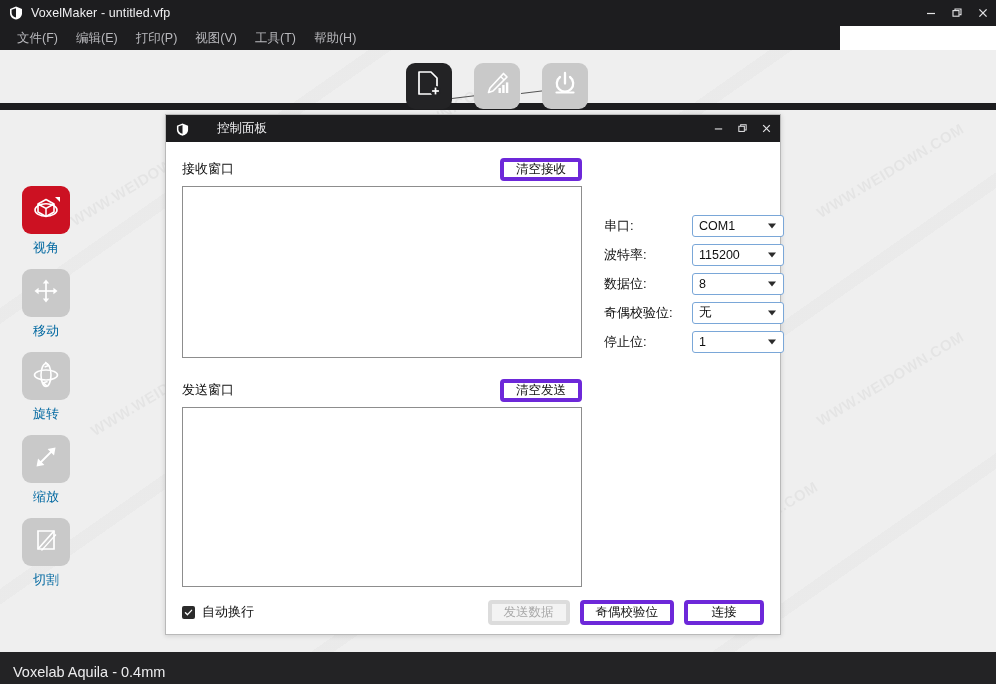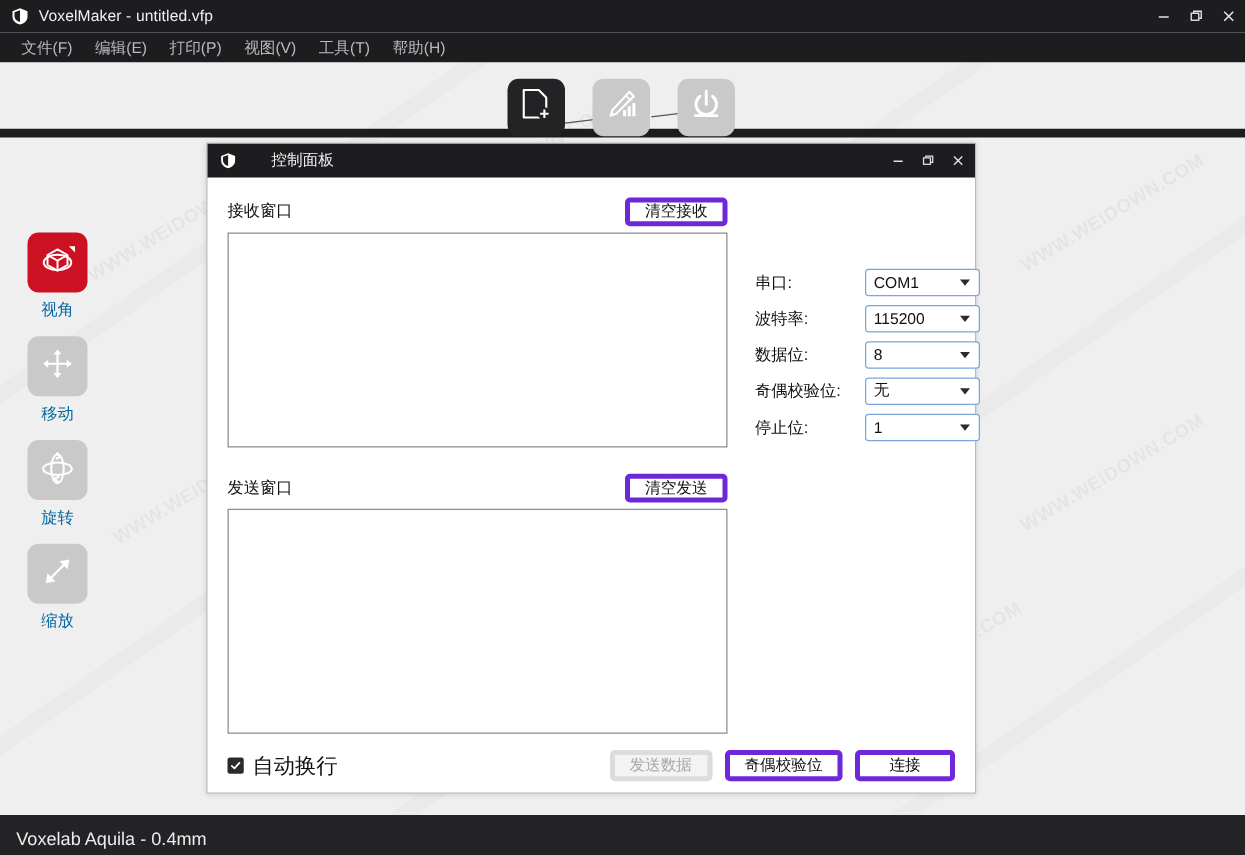--- a/index.html
+++ b/index.html
@@ -38,21 +38,21 @@
   .win-btn {
     width: 26px; height: 26px;
     display: flex; align-items: center; justify-content: center;
     color: #e3e3e5; font-size: 12px; line-height: 1;
   }
   .win-btn svg { display: block; }
 
   
   .menubar {
     position: absolute; left: 0; top: 26px;
-    width: 996px; height: 24px;
+    width: 840px; height: 24px;
     background: #1d1d1f;
     display: flex; align-items: center;
     padding-left: 8px;
   }
   .menu-item {
     font-size: 12.5px;
     color: #b9b9bd;
     padding: 0 9px;
     height: 24px; line-height: 24px;
     white-space: nowrap;
@@ -259,21 +259,21 @@
     padding: 0 16px;
   }
   .chk-wrap { display: flex; align-items: center; }
   .chk {
     width: 13px; height: 13px;
     background: #2b2b2b;
     border-radius: 2px;
     display: flex; align-items: center; justify-content: center;
     flex: none;
   }
-  .chk-label { font-size: 17px; color: #111; margin-left: 7px; white-space: nowrap; }
+  .chk-label { font-size: 13px; color: #111; margin-left: 7px; white-space: nowrap; }
   .footer-spacer { flex: 1 1 auto; }
   .footer-btns { display: flex; gap: 10px; }
   .footer-btns .btn { height: 25px; min-width: 80px; }
 </style>
 </head>
 <body>
 
 <div id="app">
 
   <div class="titlebar">
@@ -419,20 +419,32 @@
           <svg width="28" height="28" viewBox="0 0 28 28">
             <line x1="6" y1="22" x2="22" y2="6" stroke="#ffffff" stroke-width="1.8"></line>
             <path d="M23.5 4.5 L15.6 6 L22 12.4 Z" fill="#ffffff"></path>
             <path d="M4.5 23.5 L12.4 22 L6 15.6 Z" fill="#ffffff"></path>
           </svg>
         </span>
       </div>
       <div class="rail-label">缩放</div>
     </div>
 
+    <div class="rail-group">
+      <div class="rail-icon">
+        <span>
+          <svg width="28" height="28" viewBox="0 0 28 28">
+            <path d="M6 5 L22 5 L22 23 L6 23 Z" fill="none" stroke="#ffffff" stroke-width="1.7"></path>
+            <line x1="6" y1="23" x2="22" y2="5" stroke="#ffffff" stroke-width="1.7"></line>
+            <line x1="9.5" y1="24.5" x2="24" y2="8.5" stroke="#ffffff" stroke-width="1.2"></line>
+          </svg>
+        </span>
+      </div>
+      <div class="rail-label">切割</div>
+    </div>
 
   </div>
 
   <div class="dialog">
 
     <div class="dlg-title">
       <div class="dlg-logo">
         <svg width="13" height="13" viewBox="0 0 14 14">
           <path d="M7 0.6 L13 3 L13 7.2 C13 10.6 10.4 12.8 7 13.6 C3.6 12.8 1 10.6 1 7.2 L1 3 Z" fill="#ffffff"></path>
           <path d="M7 2.2 L7 11.6 C4.6 10.9 2.6 9.3 2.6 7 L2.6 3.7 Z" fill="#1d1d1f"></path>

